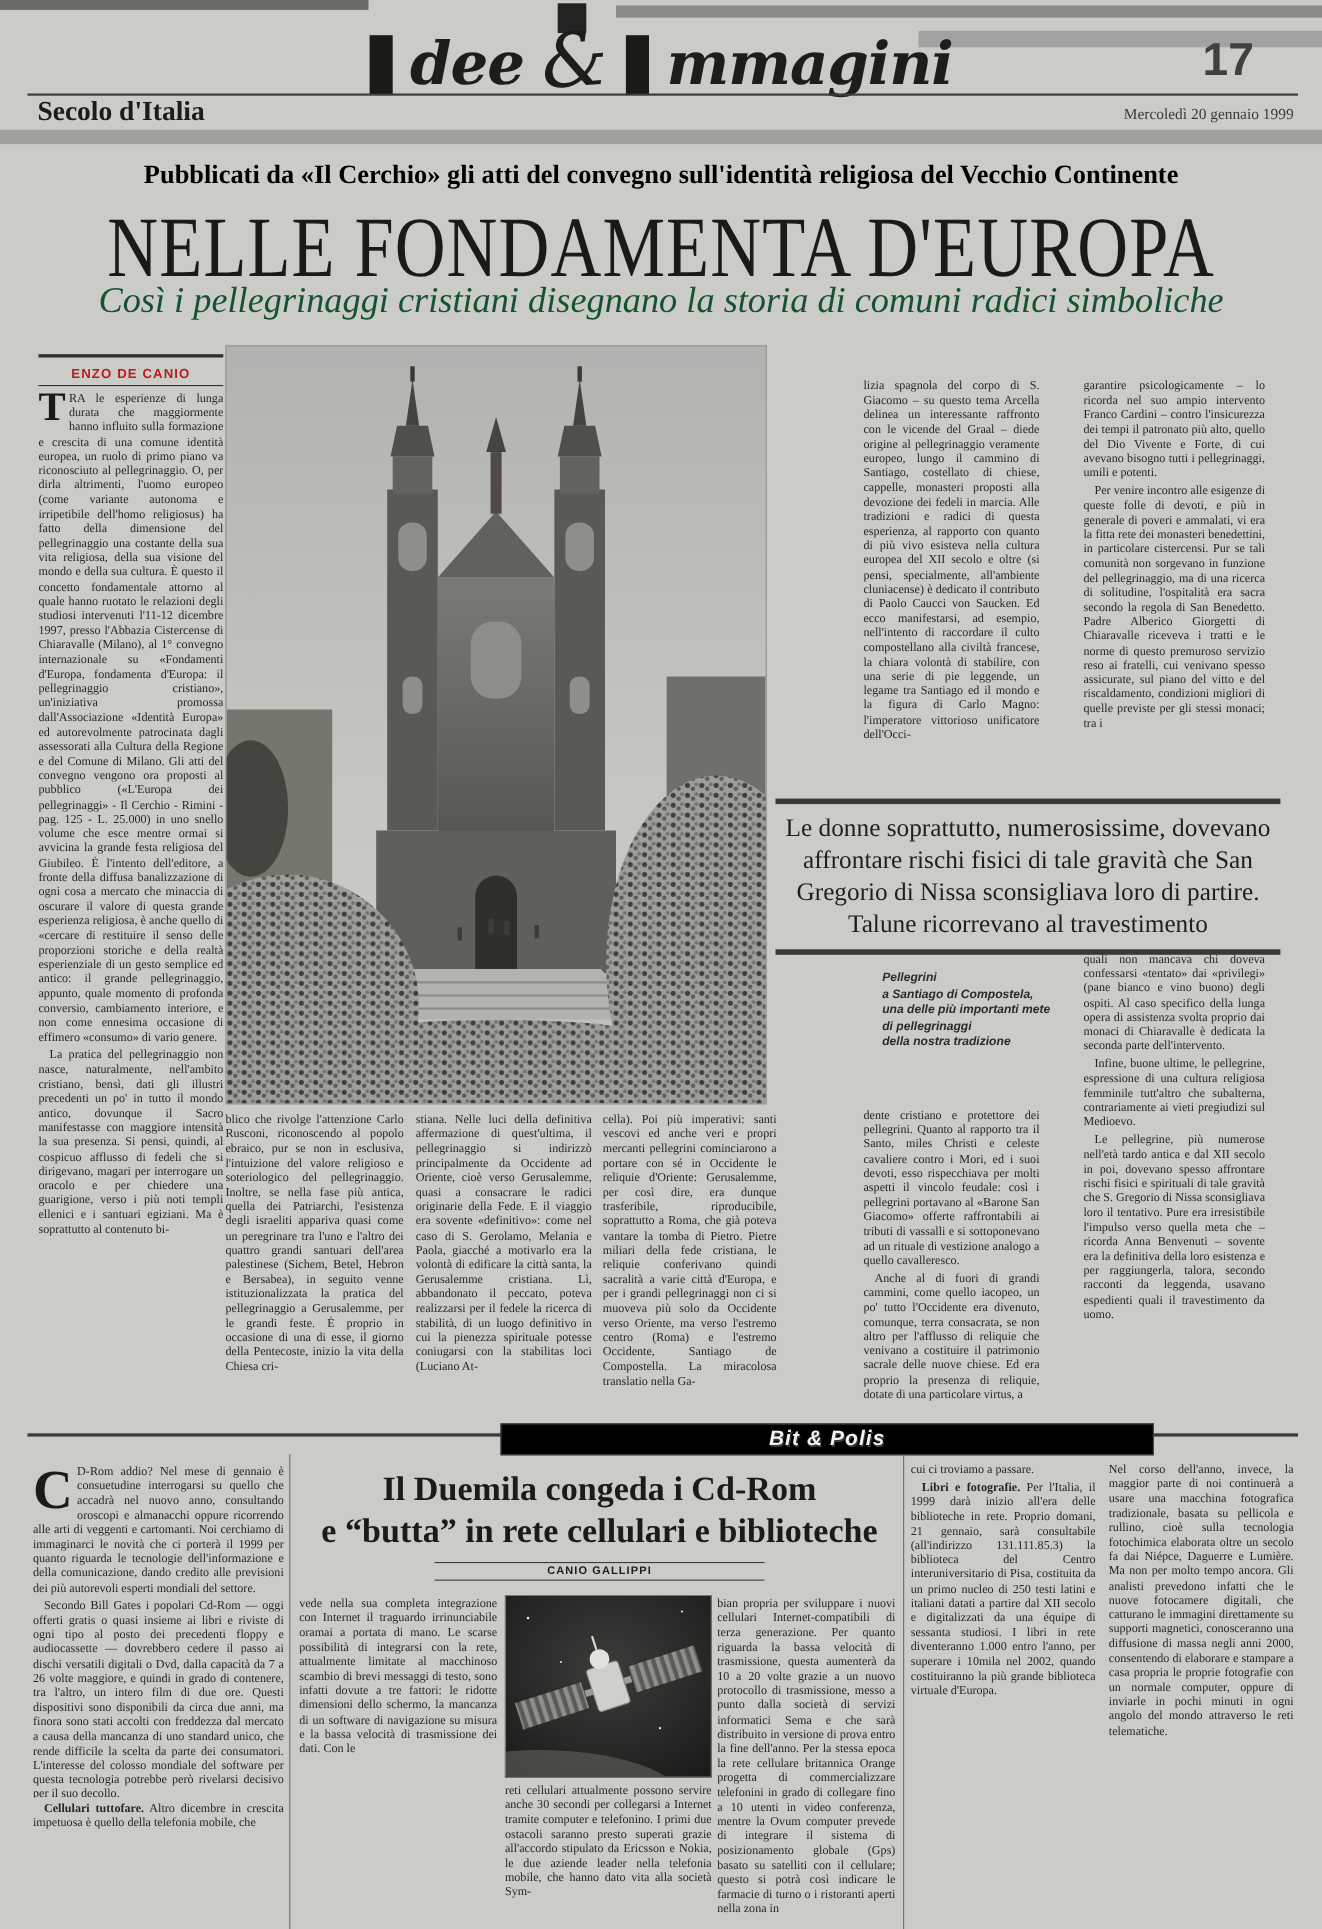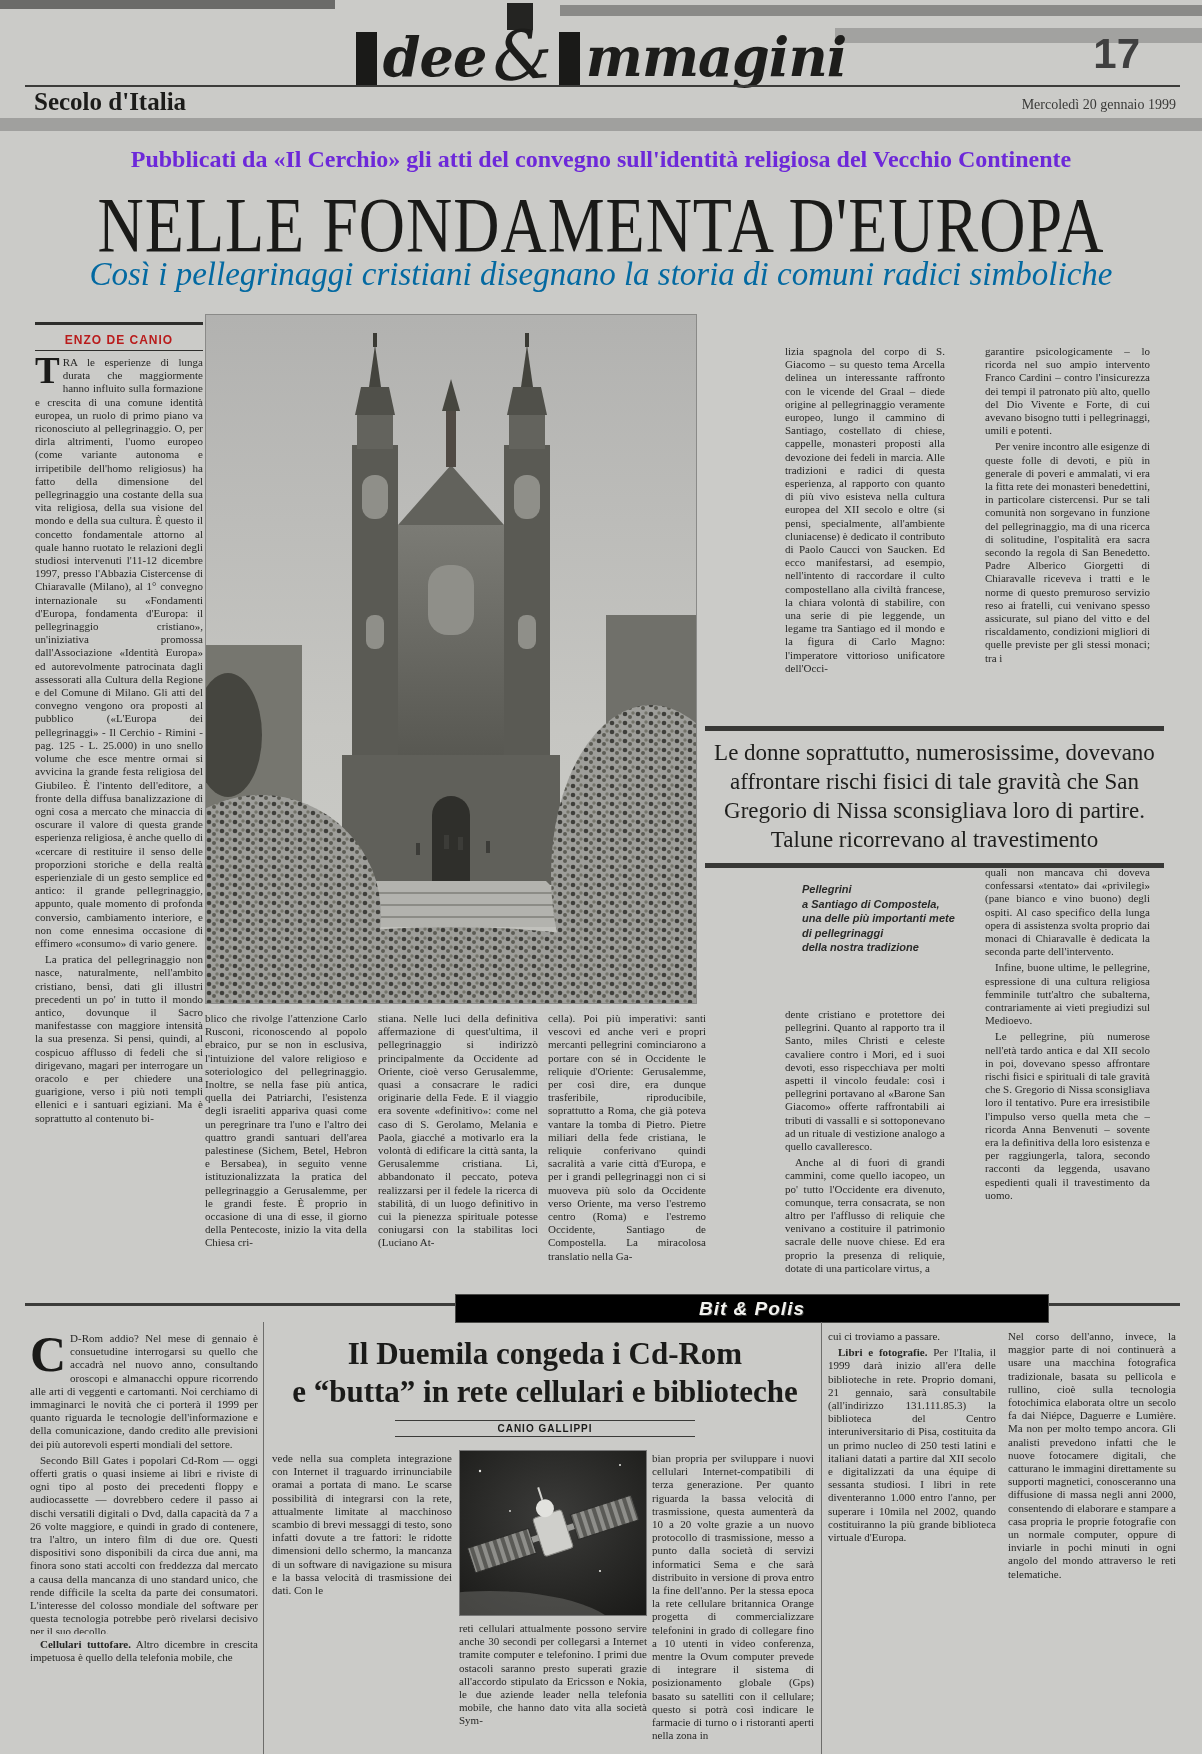--- a/index.html
+++ b/index.html
@@ -2,40 +2,40 @@
 <html lang="it"><head>
 <meta charset="utf-8">
 <style>
   html,body{margin:0;padding:0;background:#9a9a98;}
   #page{position:relative;width:1202px;height:1754px;background:#cbcbc8;overflow:hidden;
         font-family:"Liberation Serif",serif;color:#232321;}
   .abs{position:absolute;}
   .artifact{position:absolute;pointer-events:none;}
   
   #masthead{position:absolute;left:0;top:26px;width:1202px;display:flex;justify-content:center;
-            align-items:flex-end;gap:6px;}
+            align-items:flex-end;gap:16px;}
   .mast-block{width:21px;height:54px;background:#1a1a18;}
   .mast-word{font-family:"DejaVu Serif",serif;font-style:italic;font-weight:bold;font-size:54px;
              line-height:58px;color:#1d1d1b;letter-spacing:-1px;}
   .mast-amp{font-family:"DejaVu Serif",serif;font-style:italic;font-size:68px;line-height:60px;
             color:#1d1d1b;transform:rotate(-4deg);}
   #page-number{position:absolute;right:62px;top:30px;font-family:"Liberation Sans",sans-serif;
                font-weight:bold;font-size:42px;color:#404040;}
   #pub-name{position:absolute;left:34px;top:88px;font-weight:bold;font-size:25px;letter-spacing:0;
             color:#1c1c1a;}
   #issue-date{position:absolute;right:26px;top:97px;font-size:14px;color:#3a3a38;}
   .rule{position:absolute;background:#3c3c3a;}
   
   #kicker{position:absolute;left:30px;top:146px;width:1142px;text-align:center;font-weight:bold;
-          font-size:24px;color:#6d28d9;}
+          font-size:24px;color:#000000;}
   #main-headline{position:absolute;left:30px;top:180px;width:1142px;text-align:center;
                  font-size:64px;font-weight:500;color:#1a1a18;letter-spacing:1px;
                  transform:scaleY(1.22);transform-origin:top center;white-space:nowrap;}
   #subhead{position:absolute;left:30px;top:256px;width:1142px;text-align:center;font-style:italic;
-           font-size:33px;color:#0369a1;}
+           font-size:33px;color:#14532d;}
   
   .byline-box{text-align:center;font-family:"Liberation Sans",sans-serif;font-weight:bold;
               font-size:12px;letter-spacing:1px;color:#b91c1c;border-top:3px solid #2e2e2c;
               border-bottom:1px solid #2e2e2c;padding:8px 0 3px;}
   
   .col{position:absolute;font-size:11px;line-height:13.2px;text-align:justify;overflow:hidden;
        color:#26262 4;}
   .col{color:#262624;}
   .para{margin:0 0 3px;text-indent:10px;}
   .col .para:first-child{text-indent:0;}

